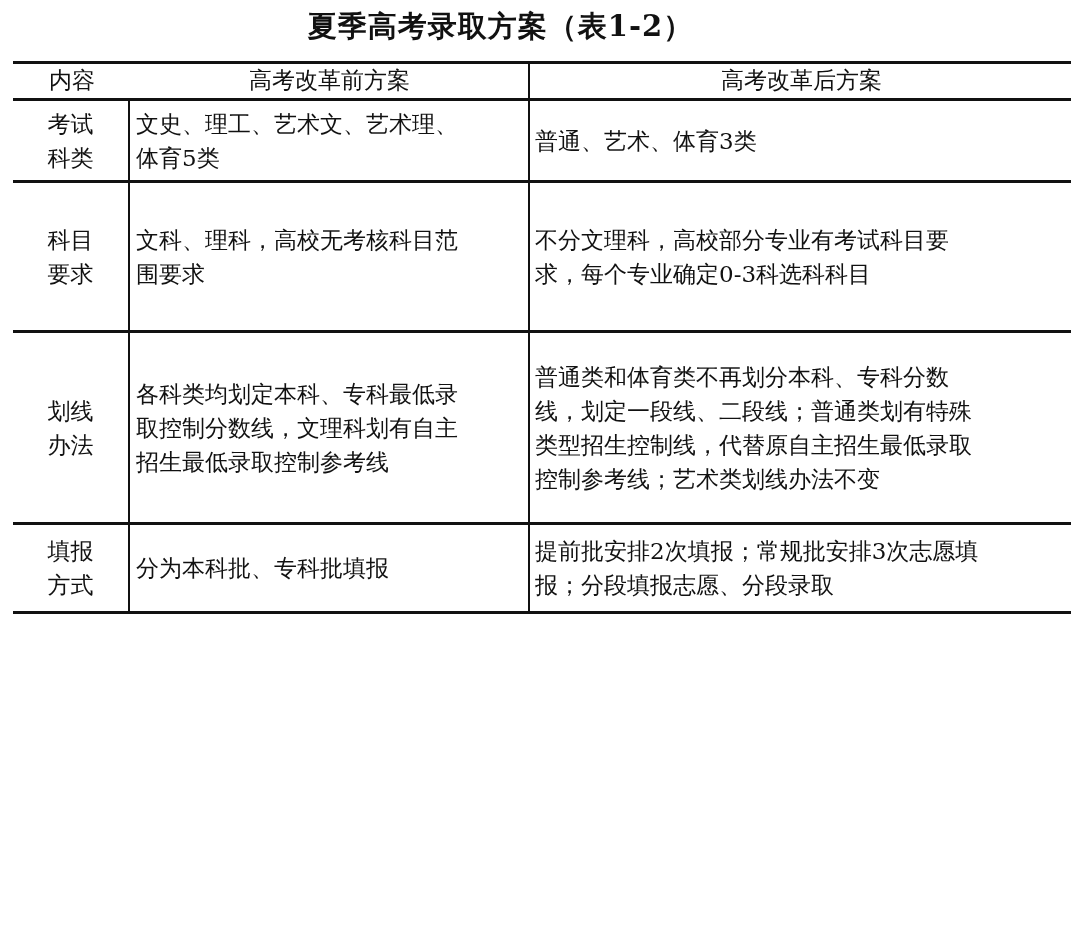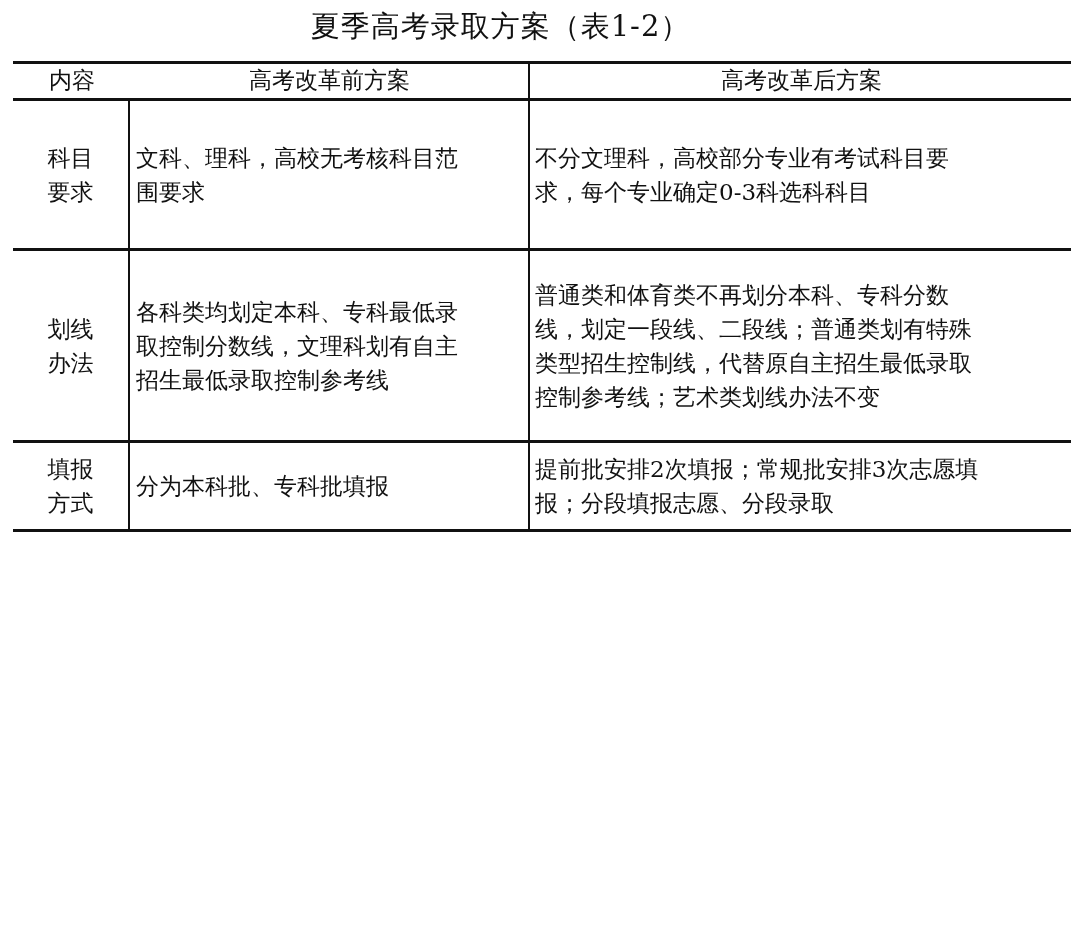--- a/index.html
+++ b/index.html
@@ -15,21 +15,21 @@
       font-family: "DejaVu Serif", "Liberation Serif", serif;
       color: #111111;
     }
     .title {
       position: absolute;
       left: 0;
       top: 6px;
       width: 1001px;
       text-align: center;
       font-size: 29px;
-      font-weight: normal;
+      font-weight: bold;
       line-height: 40px;
       letter-spacing: 1px;
     }
     table.main {
       position: absolute;
       left: 13px;
       top: 61px;
       width: 1058px;
       border-collapse: collapse;
       table-layout: fixed;
@@ -85,20 +85,33 @@
       <col class="k1">
       <col class="k2">
       <col class="k3">
     </colgroup>
   <tbody id="tbody">
     <tr class="head">
       <th class="h1">内容</th>
       <th class="c2">高考改革前方案</th>
       <th class="h3">高考改革后方案</th>
     </tr>
+  <tr class="row" style="height: 82px;">
+        <td class="c1">
+          <span class="line">考试</span>
+          <span class="line">科类</span>
+        </td>
+        <td class="c2">
+          <span class="line">文史、理工、艺术文、艺术理、</span>
+          <span class="line">体育5类</span>
+        </td>
+        <td class="c3">
+          <span class="line">普通、艺术、体育3类</span>
+        </td>
+      </tr>
       <tr class="row" style="height: 150px;">
         <td class="c1">
           <span class="line">科目</span>
           <span class="line">要求</span>
         </td>
         <td class="c2">
           <span class="line">文科、理科，高校无考核科目范</span>
           <span class="line">围要求</span>
         </td>
         <td class="c3">

